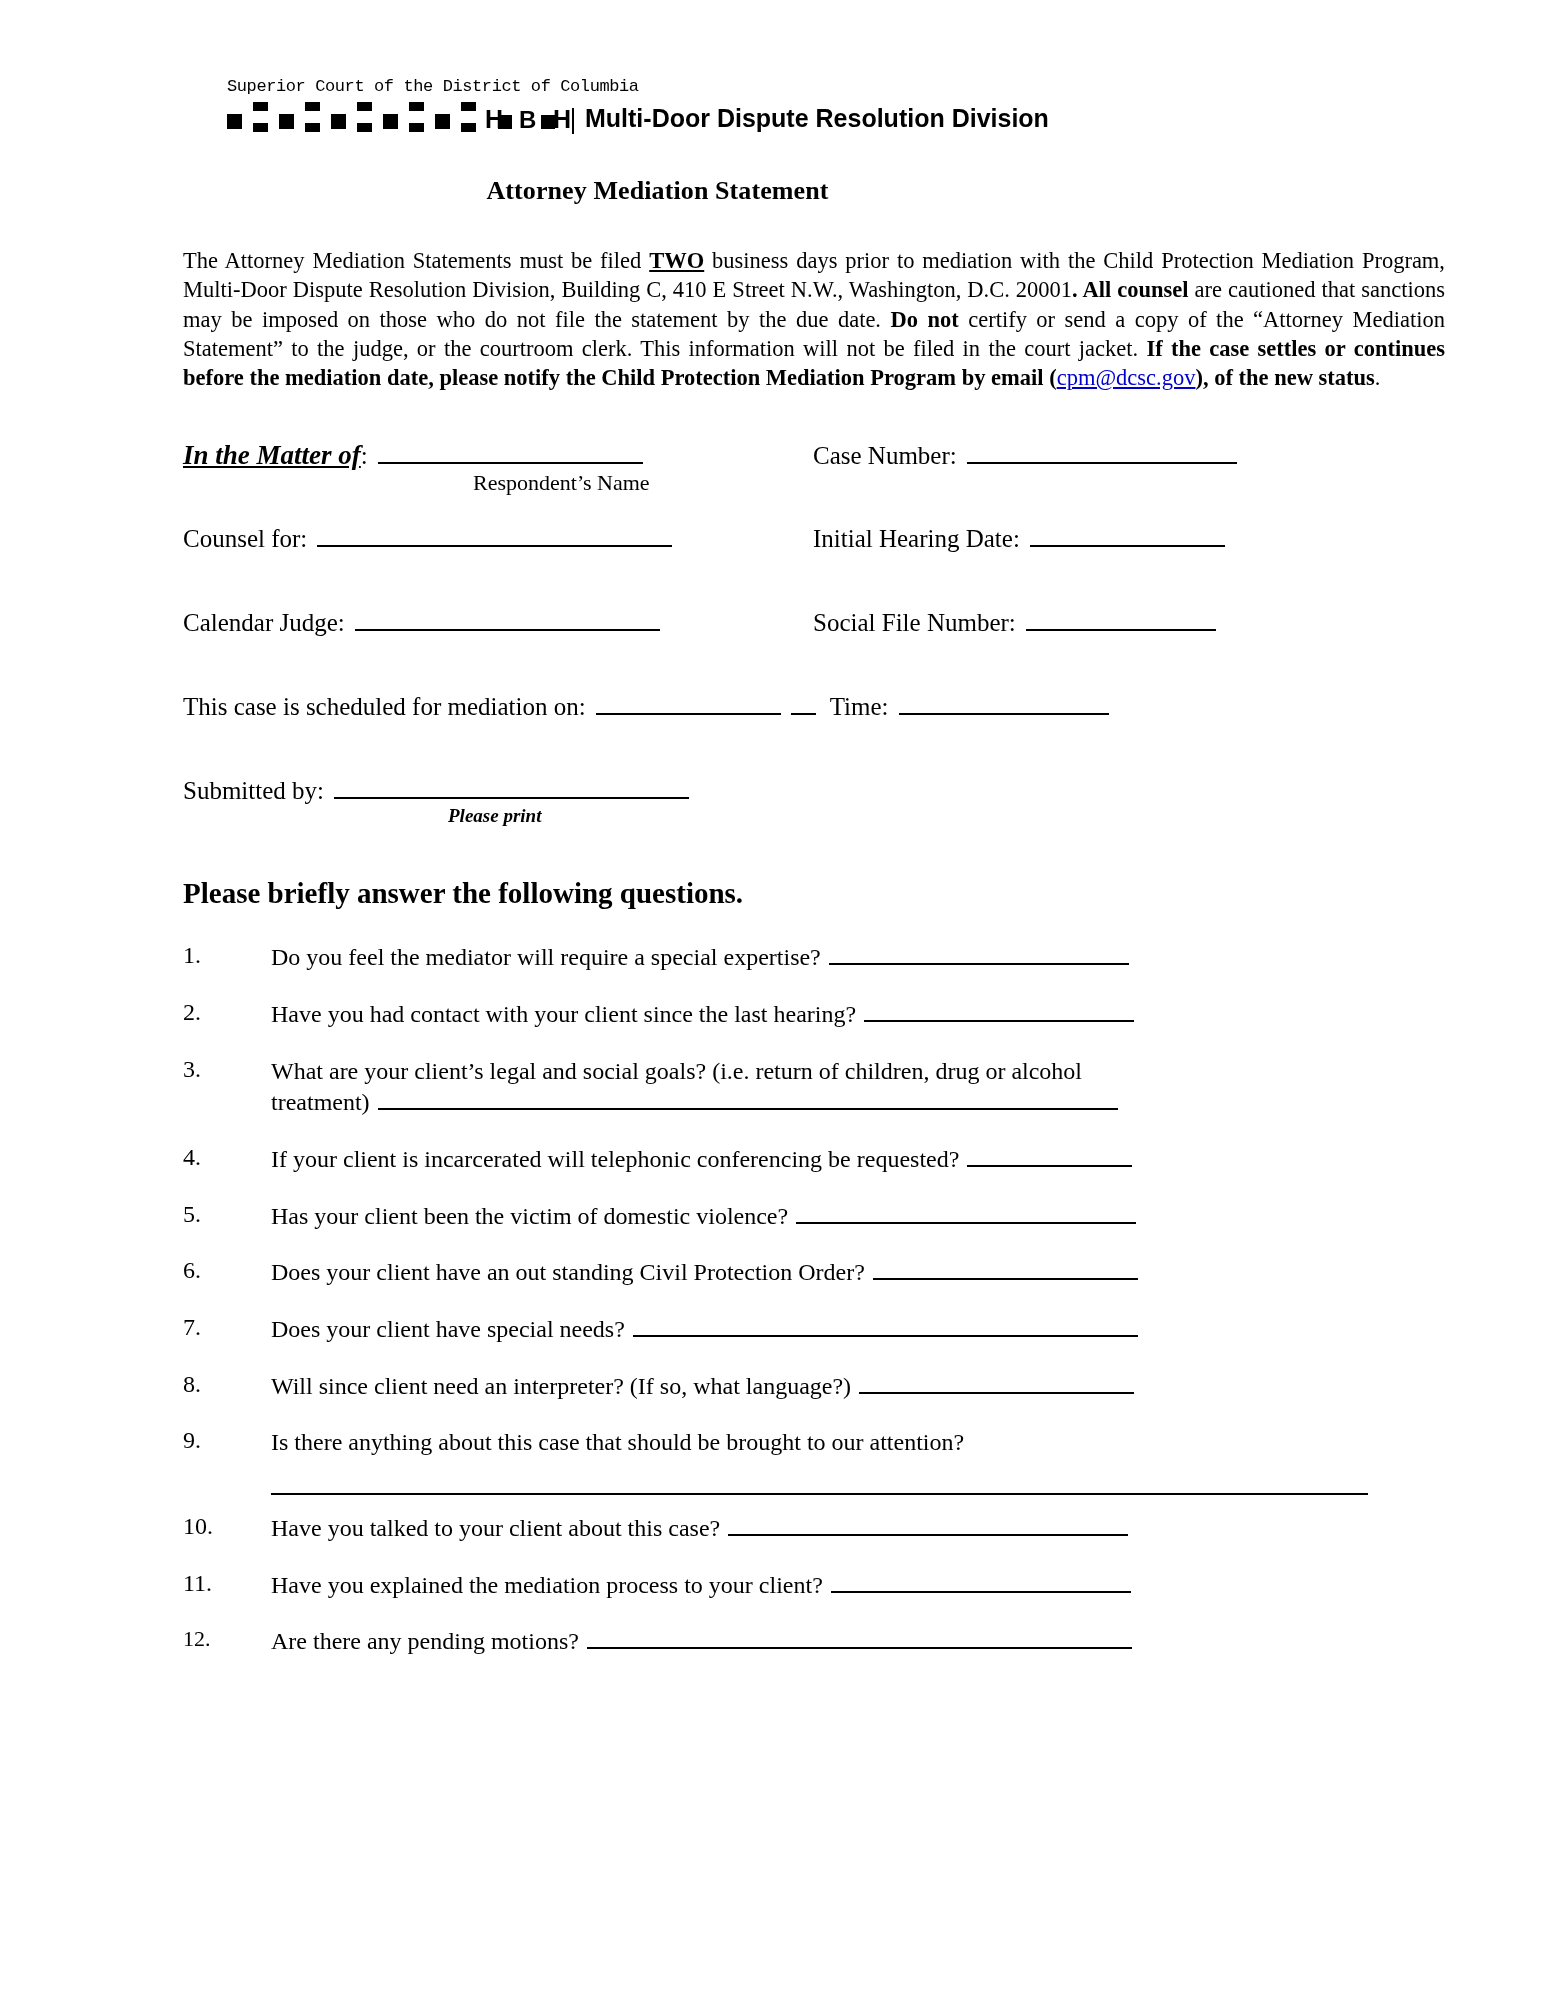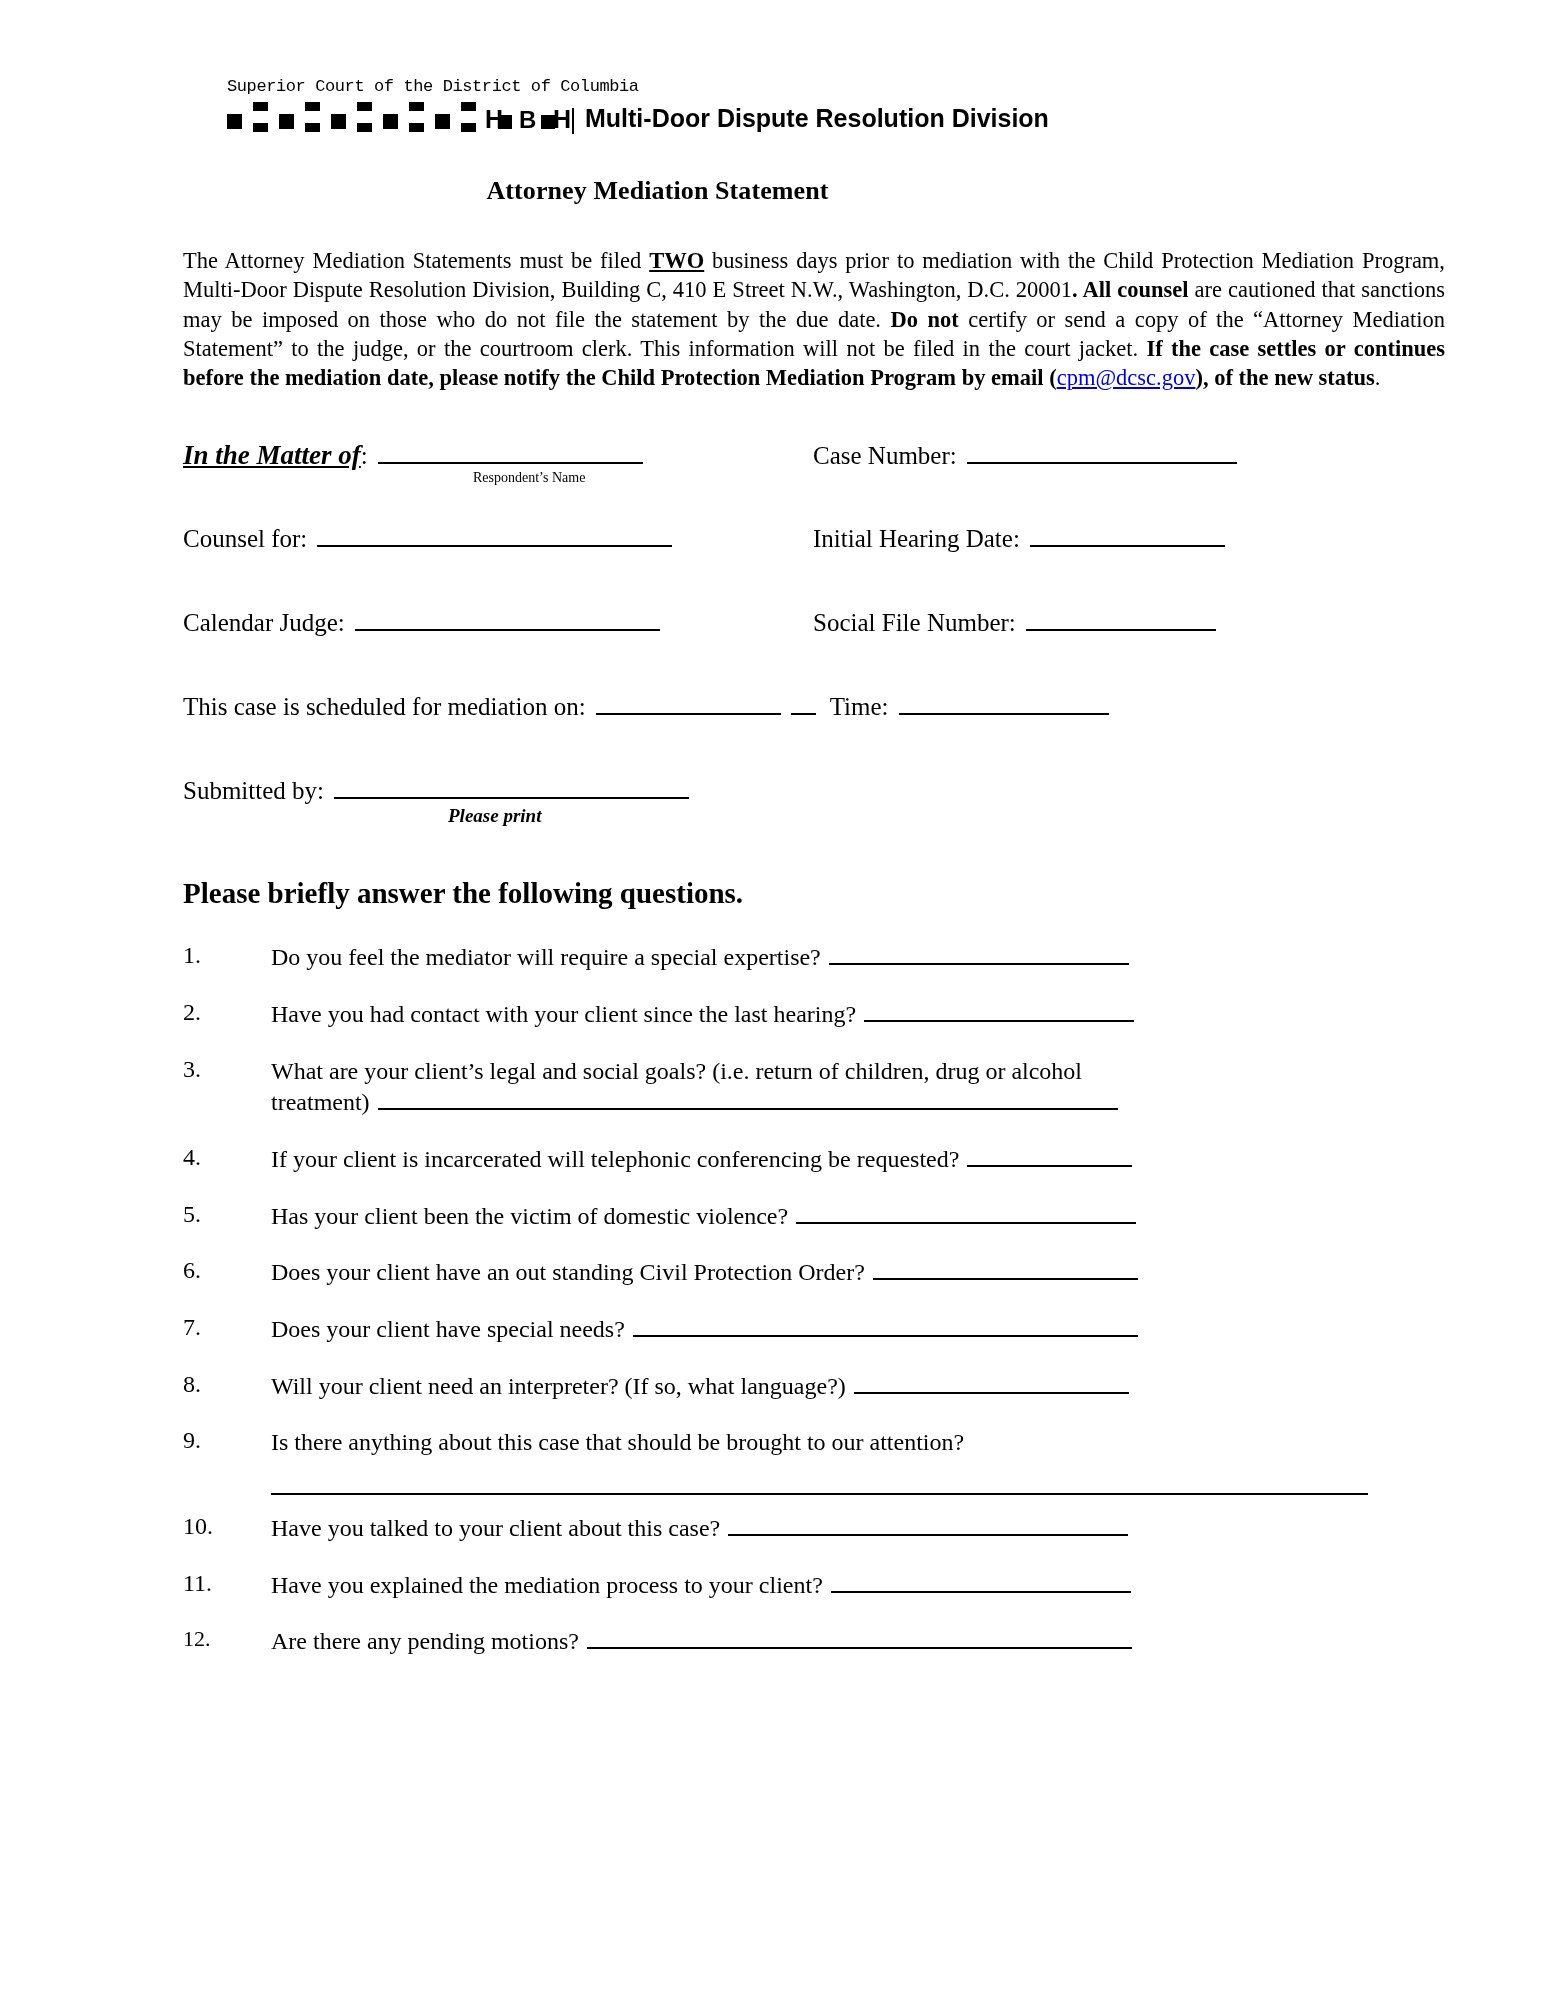--- a/index.html
+++ b/index.html
@@ -206,21 +206,21 @@
     text-decoration: underline;
   }
   .rule {
     display: inline-block;
     border-bottom: 2px solid #000;
     height: 22px;
     margin-left: 10px;
   }
   .sublabel {
     position: absolute;
-    font-size: 14px;
+    font-size: 22px;
     top: 30px;
     white-space: nowrap;
   }
   .sublabel.bi {
     font-weight: bold;
     font-style: italic;
     font-size: 19px;
   }
 
   
@@ -391,21 +391,21 @@
       <div class="qtext"><span>Does your client have an out standing Civil Protection Order?</span><span class="qrule" style="width:265px;"></span></div>
     </div>
 
     <div class="qitem">
       <div class="qnum">7.</div>
       <div class="qtext"><span>Does your client have special needs?</span><span class="qrule" style="width:505px;"></span></div>
     </div>
 
     <div class="qitem">
       <div class="qnum">8.</div>
-      <div class="qtext"><span>Will your client need an interpreter? (If so, what language?)</span><span class="qrule" style="width:275px;"></span></div>
+      <div class="qtext"><span>Will since client need an interpreter? (If so, what language?)</span><span class="qrule" style="width:275px;"></span></div>
     </div>
 
     <div class="qitem" style="margin-bottom:18px;">
       <div class="qnum">9.</div>
       <div class="qtext"><span>Is there anything about this case that should be brought to our attention?</span><span class="qrule-full"></span></div>
     </div>
 
     <div class="qitem">
       <div class="qnum">10.</div>
       <div class="qtext"><span>Have you talked to your client about this case?</span><span class="qrule" style="width:400px;"></span></div>

